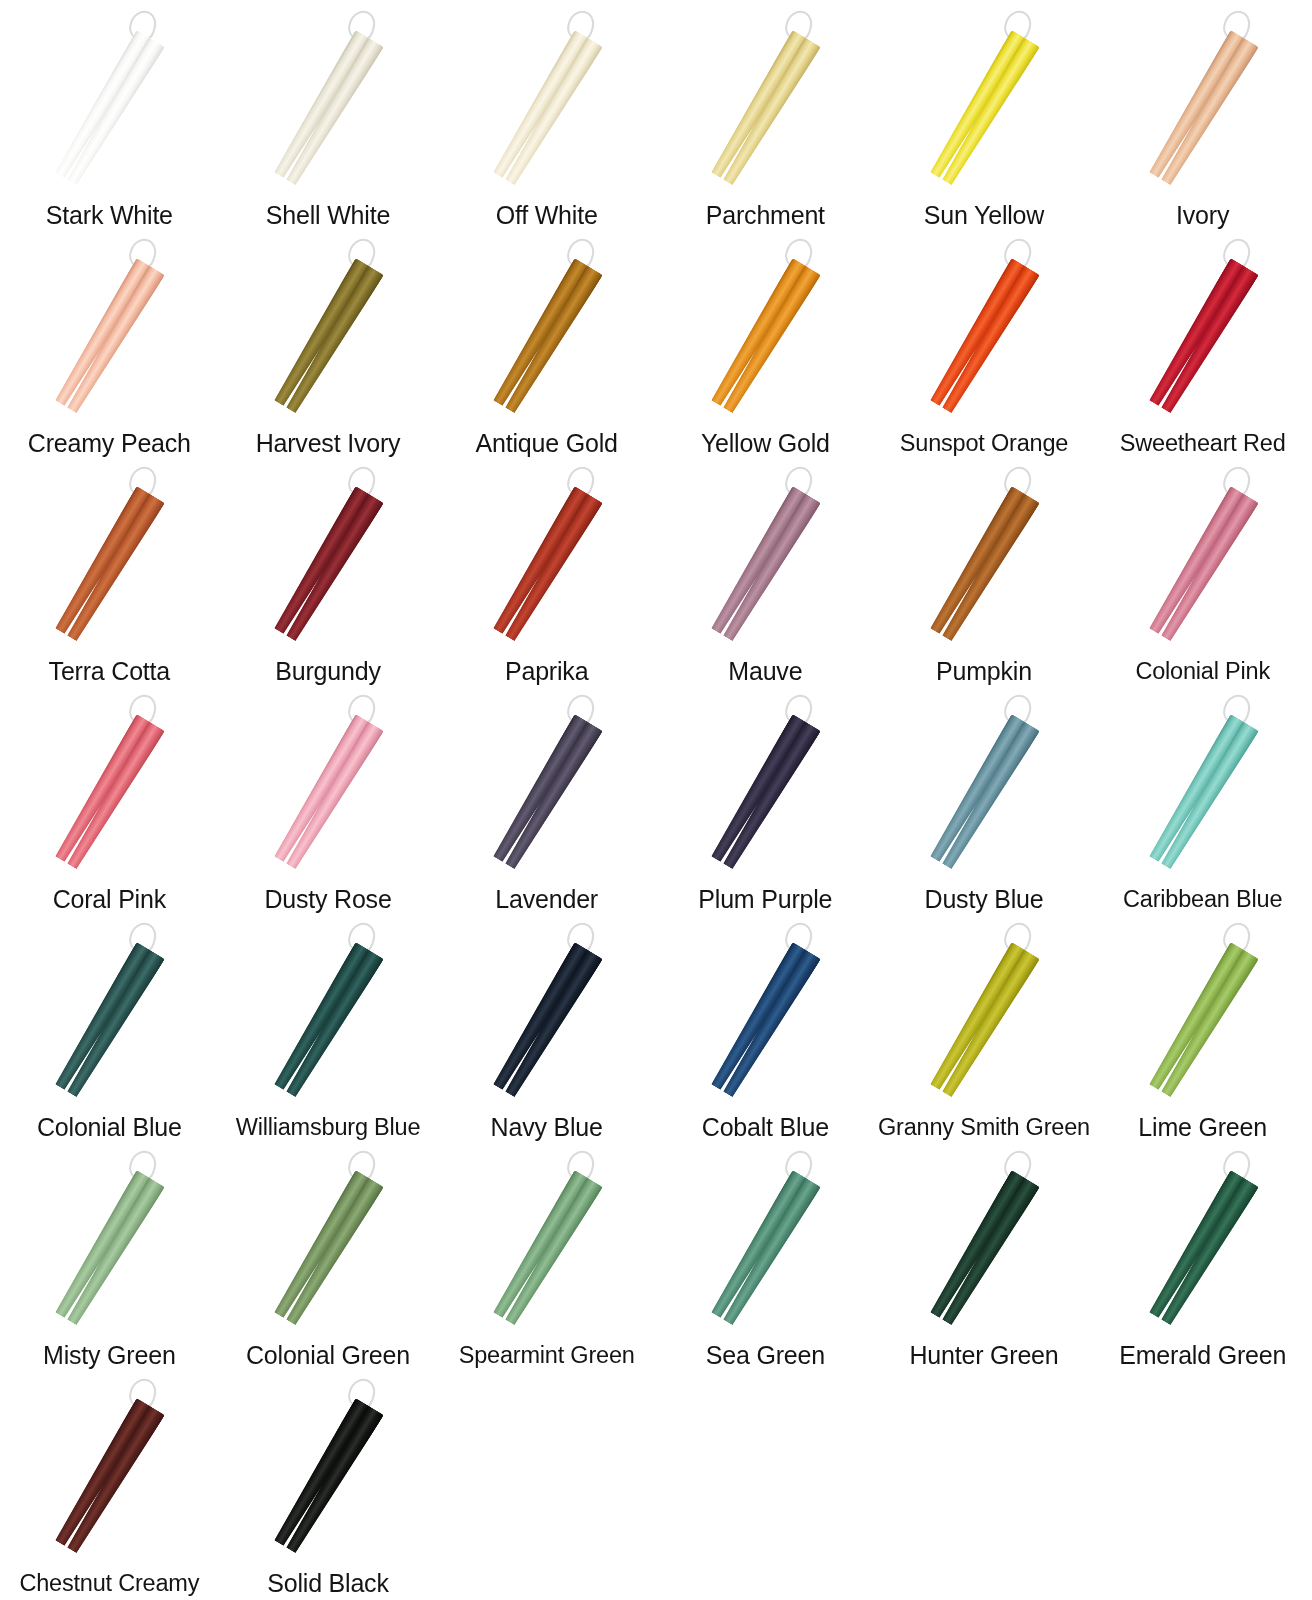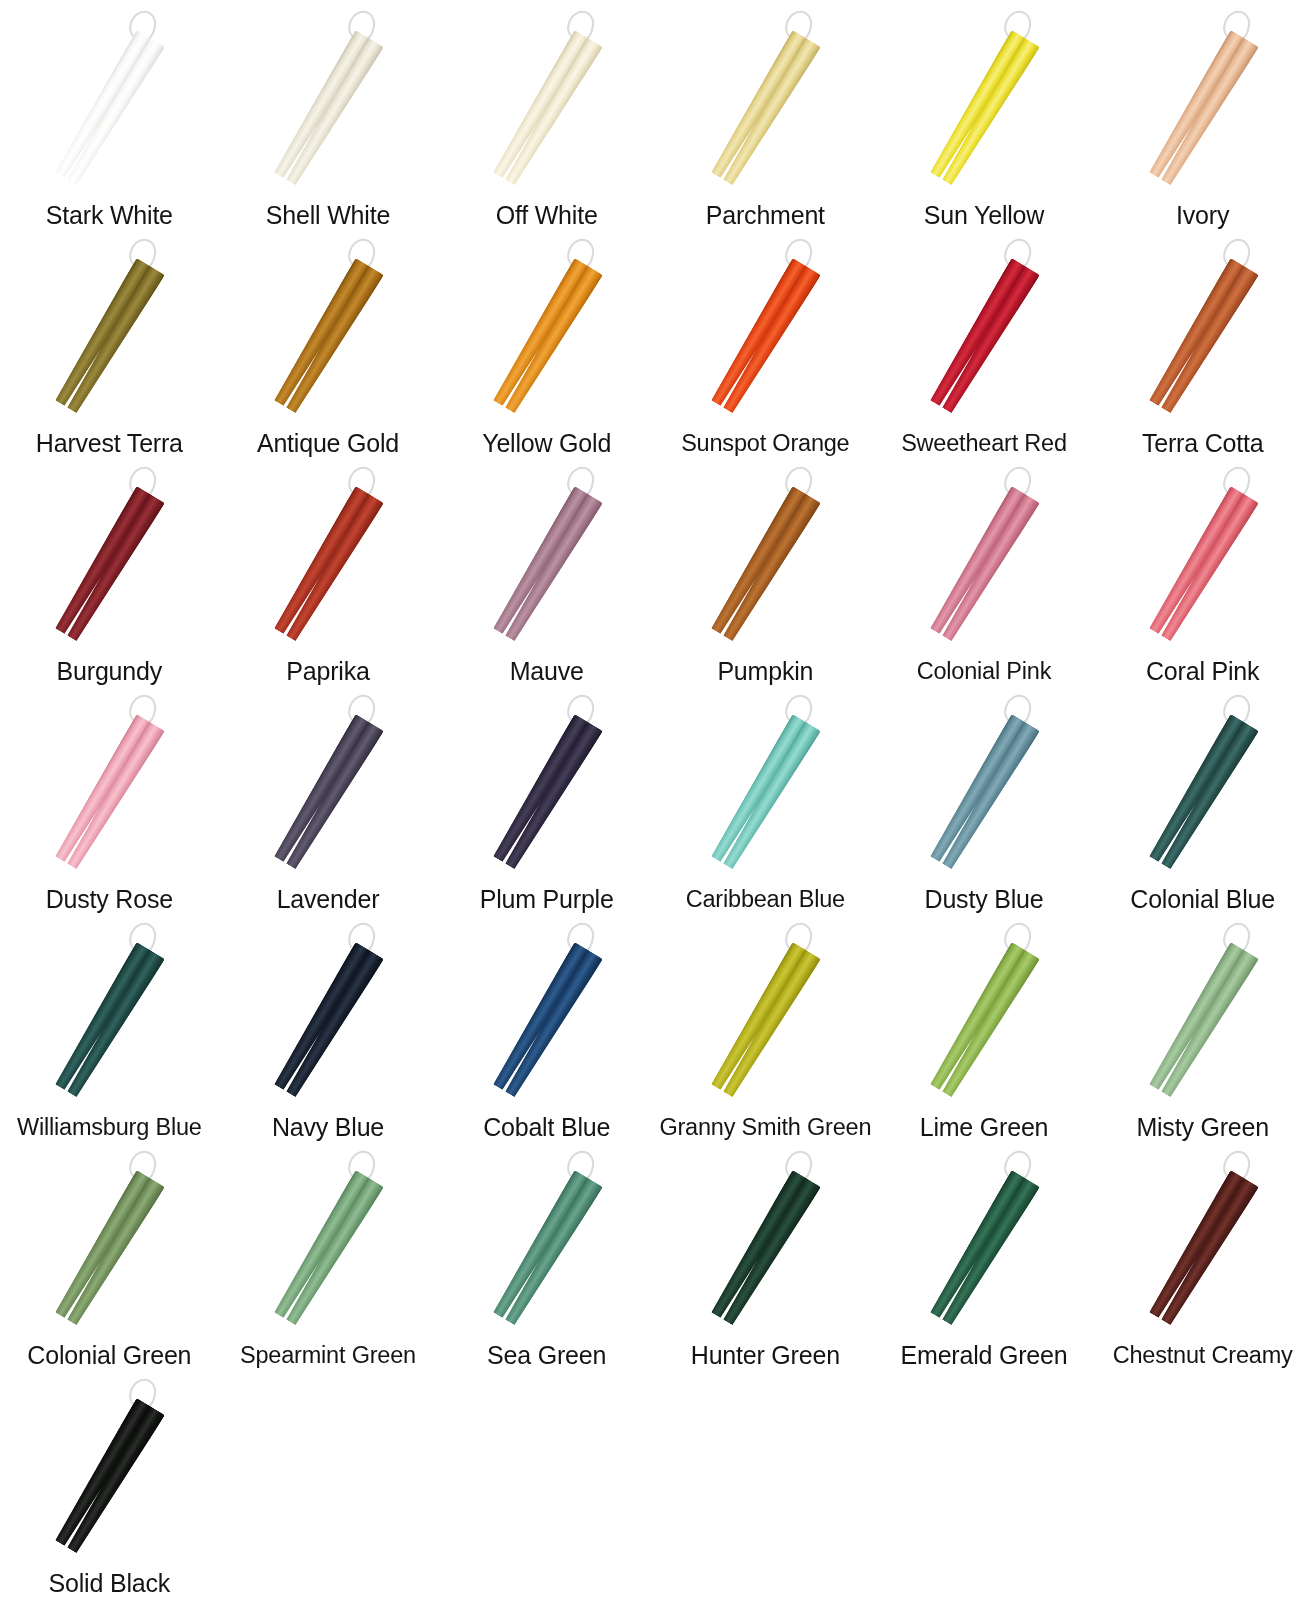--- a/index.html
+++ b/index.html
@@ -194,29 +194,43 @@
             <div class="shade" style="background: linear-gradient(to right, rgb(194, 144, 108) 0%, rgb(232, 184, 147) 22%, rgb(243, 210, 182) 46%, rgb(232, 184, 147) 68%, rgb(194, 144, 108) 100%);"></div>
           </div>
         </div>
       </div>
       <div class="swatch-label">Ivory</div>
     </div>
     <div class="swatch-cell">
       <div class="candle-art">
         <div class="candle-rot">
           <div class="wick" style="border-color: rgb(216, 218, 219);"></div>
+          <div class="taper back" style="background: rgb(243, 185, 160);">
+            <div class="shade" style="background: linear-gradient(to right, rgb(208, 143, 117) 0%, rgb(243, 185, 160) 22%, rgb(251, 215, 198) 46%, rgb(243, 185, 160) 68%, rgb(208, 143, 117) 100%);"></div>
+          </div>
+          <div class="taper front" style="background: rgb(243, 185, 160);">
+            <div class="shade" style="background: linear-gradient(to right, rgb(208, 143, 117) 0%, rgb(243, 185, 160) 22%, rgb(251, 215, 198) 46%, rgb(243, 185, 160) 68%, rgb(208, 143, 117) 100%);"></div>
+          </div>
+        </div>
+      </div>
+      <div class="swatch-label">Creamy Peach</div>
+    </div>
+    <div class="swatch-cell">
+      <div class="candle-art">
+        <div class="candle-rot">
+          <div class="wick" style="border-color: rgb(216, 218, 219);"></div>
           <div class="taper back" style="background: rgb(129, 112, 42);">
             <div class="shade" style="background: linear-gradient(to right, rgb(92, 79, 24) 0%, rgb(129, 112, 42) 22%, rgb(156, 138, 63) 46%, rgb(129, 112, 42) 68%, rgb(92, 79, 24) 100%);"></div>
           </div>
           <div class="taper front" style="background: rgb(129, 112, 42);">
             <div class="shade" style="background: linear-gradient(to right, rgb(92, 79, 24) 0%, rgb(129, 112, 42) 22%, rgb(156, 138, 63) 46%, rgb(129, 112, 42) 68%, rgb(92, 79, 24) 100%);"></div>
           </div>
         </div>
       </div>
-      <div class="swatch-label">Harvest Terra</div>
+      <div class="swatch-label">Harvest Ivory</div>
     </div>
     <div class="swatch-cell">
       <div class="candle-art">
         <div class="candle-rot">
           <div class="wick" style="border-color: rgb(216, 218, 219);"></div>
           <div class="taper back" style="background: rgb(169, 112, 26);">
             <div class="shade" style="background: linear-gradient(to right, rgb(124, 79, 12) 0%, rgb(169, 112, 26) 22%, rgb(197, 138, 45) 46%, rgb(169, 112, 26) 68%, rgb(124, 79, 12) 100%);"></div>
           </div>
           <div class="taper front" style="background: rgb(169, 112, 26);">
             <div class="shade" style="background: linear-gradient(to right, rgb(124, 79, 12) 0%, rgb(169, 112, 26) 22%, rgb(197, 138, 45) 46%, rgb(169, 112, 26) 68%, rgb(124, 79, 12) 100%);"></div>
@@ -400,52 +414,52 @@
           <div class="taper back" style="background: rgb(49, 43, 66);">
             <div class="shade" style="background: linear-gradient(to right, rgb(28, 24, 42) 0%, rgb(49, 43, 66) 22%, rgb(70, 63, 89) 46%, rgb(49, 43, 66) 68%, rgb(28, 24, 42) 100%);"></div>
           </div>
           <div class="taper front" style="background: rgb(49, 43, 66);">
             <div class="shade" style="background: linear-gradient(to right, rgb(28, 24, 42) 0%, rgb(49, 43, 66) 22%, rgb(70, 63, 89) 46%, rgb(49, 43, 66) 68%, rgb(28, 24, 42) 100%);"></div>
           </div>
         </div>
       </div>
       <div class="swatch-label">Plum Purple</div>
     </div>
+    <div class="swatch-cell">
+      <div class="candle-art">
+        <div class="candle-rot">
+          <div class="wick" style="border-color: rgb(216, 218, 219);"></div>
+          <div class="taper back" style="background: rgb(102, 144, 158);">
+            <div class="shade" style="background: linear-gradient(to right, rgb(70, 108, 121) 0%, rgb(102, 144, 158) 22%, rgb(131, 170, 182) 46%, rgb(102, 144, 158) 68%, rgb(70, 108, 121) 100%);"></div>
+          </div>
+          <div class="taper front" style="background: rgb(102, 144, 158);">
+            <div class="shade" style="background: linear-gradient(to right, rgb(70, 108, 121) 0%, rgb(102, 144, 158) 22%, rgb(131, 170, 182) 46%, rgb(102, 144, 158) 68%, rgb(70, 108, 121) 100%);"></div>
+          </div>
+        </div>
+      </div>
+      <div class="swatch-label">Dusty Blue</div>
+    </div>
     <div class="swatch-cell tight">
       <div class="candle-art">
         <div class="candle-rot">
           <div class="wick" style="border-color: rgb(216, 218, 219);"></div>
           <div class="taper back" style="background: rgb(116, 198, 186);">
             <div class="shade" style="background: linear-gradient(to right, rgb(79, 157, 146) 0%, rgb(116, 198, 186) 22%, rgb(151, 219, 209) 46%, rgb(116, 198, 186) 68%, rgb(79, 157, 146) 100%);"></div>
           </div>
           <div class="taper front" style="background: rgb(116, 198, 186);">
             <div class="shade" style="background: linear-gradient(to right, rgb(79, 157, 146) 0%, rgb(116, 198, 186) 22%, rgb(151, 219, 209) 46%, rgb(116, 198, 186) 68%, rgb(79, 157, 146) 100%);"></div>
           </div>
         </div>
       </div>
       <div class="swatch-label">Caribbean Blue</div>
     </div>
     <div class="swatch-cell">
       <div class="candle-art">
         <div class="candle-rot">
           <div class="wick" style="border-color: rgb(216, 218, 219);"></div>
-          <div class="taper back" style="background: rgb(102, 144, 158);">
-            <div class="shade" style="background: linear-gradient(to right, rgb(70, 108, 121) 0%, rgb(102, 144, 158) 22%, rgb(131, 170, 182) 46%, rgb(102, 144, 158) 68%, rgb(70, 108, 121) 100%);"></div>
-          </div>
-          <div class="taper front" style="background: rgb(102, 144, 158);">
-            <div class="shade" style="background: linear-gradient(to right, rgb(70, 108, 121) 0%, rgb(102, 144, 158) 22%, rgb(131, 170, 182) 46%, rgb(102, 144, 158) 68%, rgb(70, 108, 121) 100%);"></div>
-          </div>
-        </div>
-      </div>
-      <div class="swatch-label">Dusty Blue</div>
-    </div>
-    <div class="swatch-cell">
-      <div class="candle-art">
-        <div class="candle-rot">
-          <div class="wick" style="border-color: rgb(216, 218, 219);"></div>
           <div class="taper back" style="background: rgb(41, 82, 79);">
             <div class="shade" style="background: linear-gradient(to right, rgb(24, 55, 53) 0%, rgb(41, 82, 79) 22%, rgb(62, 109, 105) 46%, rgb(41, 82, 79) 68%, rgb(24, 55, 53) 100%);"></div>
           </div>
           <div class="taper front" style="background: rgb(41, 82, 79);">
             <div class="shade" style="background: linear-gradient(to right, rgb(24, 55, 53) 0%, rgb(41, 82, 79) 22%, rgb(62, 109, 105) 46%, rgb(41, 82, 79) 68%, rgb(24, 55, 53) 100%);"></div>
           </div>
         </div>
       </div>
       <div class="swatch-label">Colonial Blue</div>
     </div>

